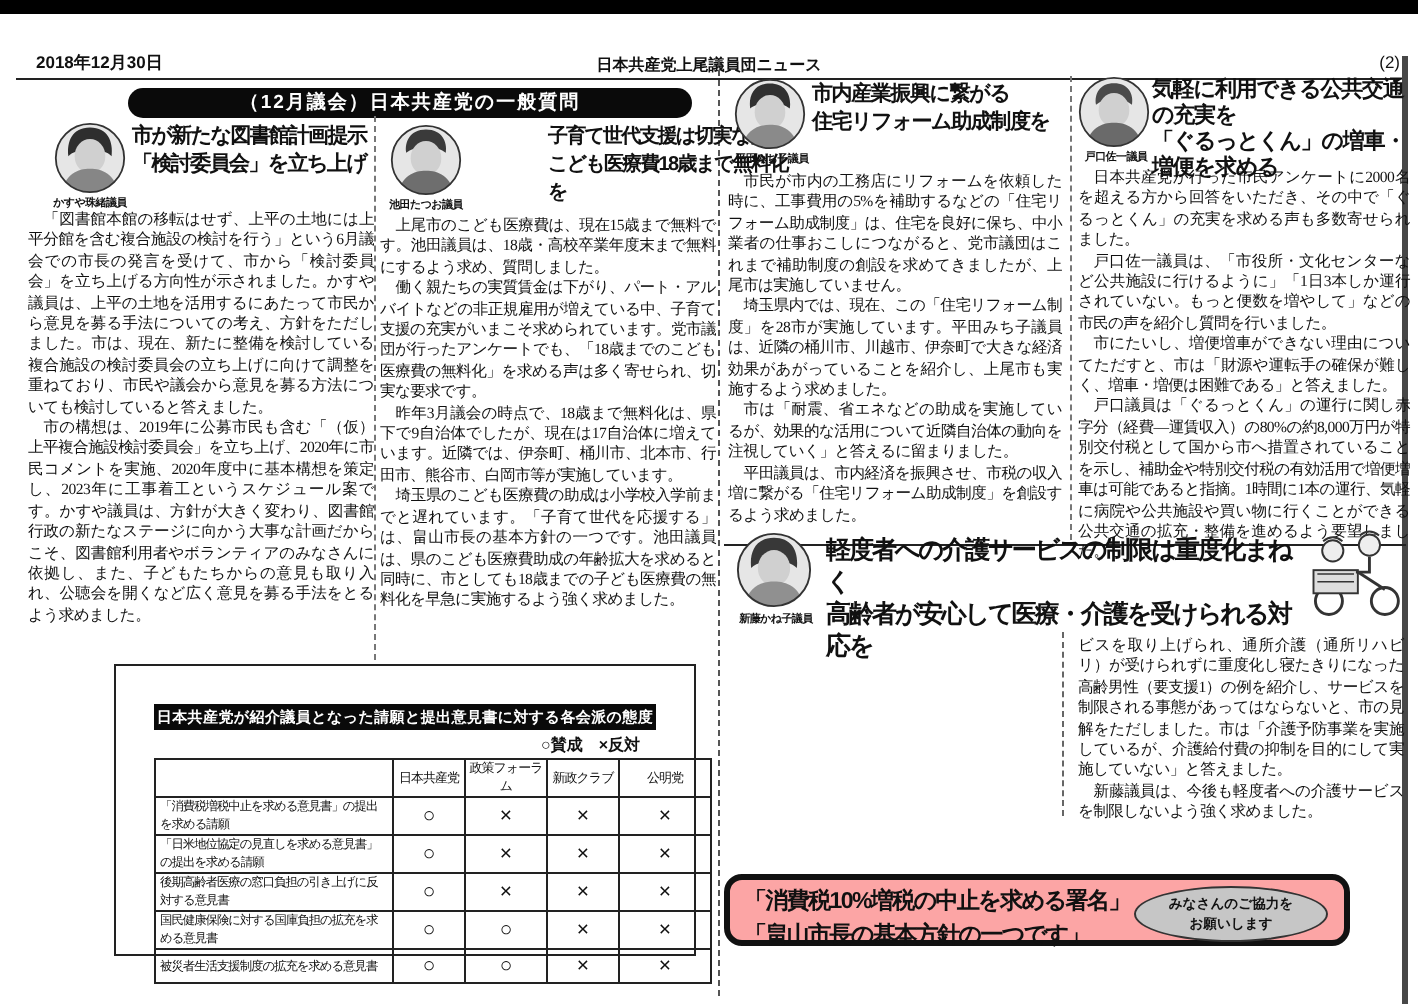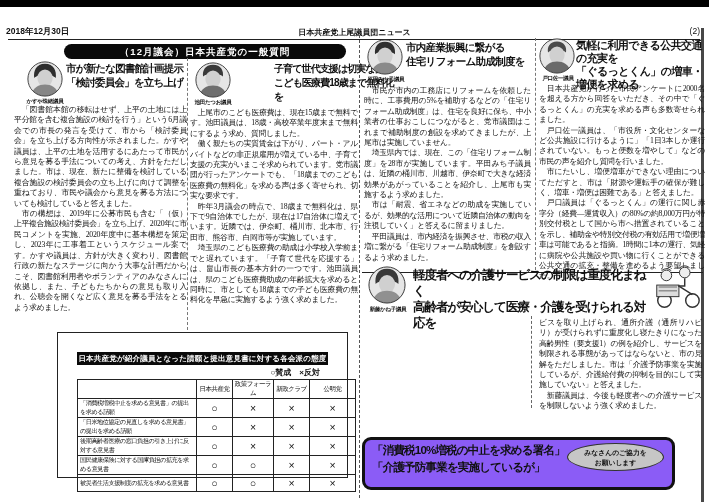--- a/index.html
+++ b/index.html
@@ -1,21 +1,21 @@
 <!DOCTYPE html>
 <html><head>
 <meta charset="utf-8">
 <style>
   * { margin:0; padding:0; box-sizing:border-box; }
   html,body { background:#fff; }
   .page { position:relative; width:709px; height:502px; background:#fff; overflow:hidden;
           font-family:"Liberation Sans","DejaVu Sans",sans-serif; color:#111; }
   .topbar { position:absolute; left:0; top:0; width:709px; height:7px; background:#000; }
   .page-edge { position:absolute; left:701px; top:28px; width:3px; height:474px; background:#474747; }
-  .hdr-date { position:absolute; left:6px; top:26px; font-size:8.5px; font-weight:bold; }
+  .hdr-date { position:absolute; left:18px; top:26px; font-size:8.5px; font-weight:bold; }
   .hdr-mast { position:absolute; left:50%; transform:translateX(-50%); top:27px; font-size:8px; font-weight:bold; }
   .hdr-page { position:absolute; right:9px; top:26px; font-size:8.5px; }
   .hdr-line { position:absolute; left:8px; top:39px; width:692px; border-top:1px solid #222; }
   .banner { position:absolute; left:64px; top:44px; width:282px; height:15px; background:#0a0a0a; border-radius:8px;
             color:#fff; font-size:9.5px; font-weight:bold; text-align:center; line-height:15px; letter-spacing:1px; }
   .article { position:absolute; }
   .photo { position:absolute; width:36px; height:36px; }
   .photo svg { width:100%; height:100%; display:block; }
   .caption { position:absolute; font-size:5.5px; font-weight:bold; text-align:center; letter-spacing:-0.3px; }
   .title { position:absolute; font-weight:bold; }
@@ -64,21 +64,21 @@
 
   .tablebox { position:absolute; left:57px; top:332px; width:291px; height:146px; border:1.5px solid #222; padding:19px; background:#fff; }
   .tbl-title { background:#0a0a0a; color:#fff; font-size:7.5px; font-weight:bold; text-align:center; height:13px; line-height:13px; letter-spacing:0.2px; }
   .tbl-legend { text-align:right; font-size:8px; font-weight:bold; padding:2px 8px 1px 0; }
   table.votes { width:100%; border-collapse:collapse; table-layout:fixed; }
   .votes th, .votes td { border:1px solid #222; text-align:center; overflow:hidden; }
   .votes th { font-size:6.5px; font-weight:normal; height:14px; letter-spacing:-0.5px; }
   .votes td.lbl { font-size:6.2px; text-align:left; padding:0 2px; letter-spacing:-0.5px; }
   .votes td.mark { font-size:10.5px; height:17px; }
 
-  .sigbox { position:absolute; left:362px; top:437px; width:313px; height:53px; border:3px solid #111; border-radius:9px; background:#8b5cf6; }
+  .sigbox { position:absolute; left:362px; top:437px; width:313px; height:36px; border:3px solid #111; border-radius:9px; background:#fca5a5; }
   .sig-line { position:absolute; left:7px; font-size:11.5px; font-weight:bold; letter-spacing:-0.8px; white-space:nowrap; }
   .sig-l1 { top:3px; } .sig-l2 { top:20px; }
   .sig-badge { position:absolute; left:202px; top:3px; width:97px; height:28px; background:#c6c6c6; border:1px solid #333;
                border-radius:50%; text-align:center; font-size:6.8px; font-weight:bold; line-height:9.5px; padding-top:4px; }
 </style>
 </head>
 <body>
 
 <svg width="0" height="0" style="position:absolute">
   <defs>
@@ -281,19 +281,19 @@
           <td class="mark">○</td>
           <td class="mark">×</td>
           <td class="mark">×</td>
         </tr>
       </tbody>
     </table>
   </div>
 
   <div class="sigbox">
     <div class="sig-line sig-l1">「消費税10%増税の中止を求める署名」</div>
-    <div class="sig-line sig-l2">「介護予防事業を実施しているが」</div>
+    <div class="sig-line sig-l2">「畠山市長の基本方針の一つです」</div>
     <div class="sig-badge">
       <div>みなさんのご協力を</div>
       <div>お願いします</div>
     </div>
   </div>
 </div>
 
 </body></html>

